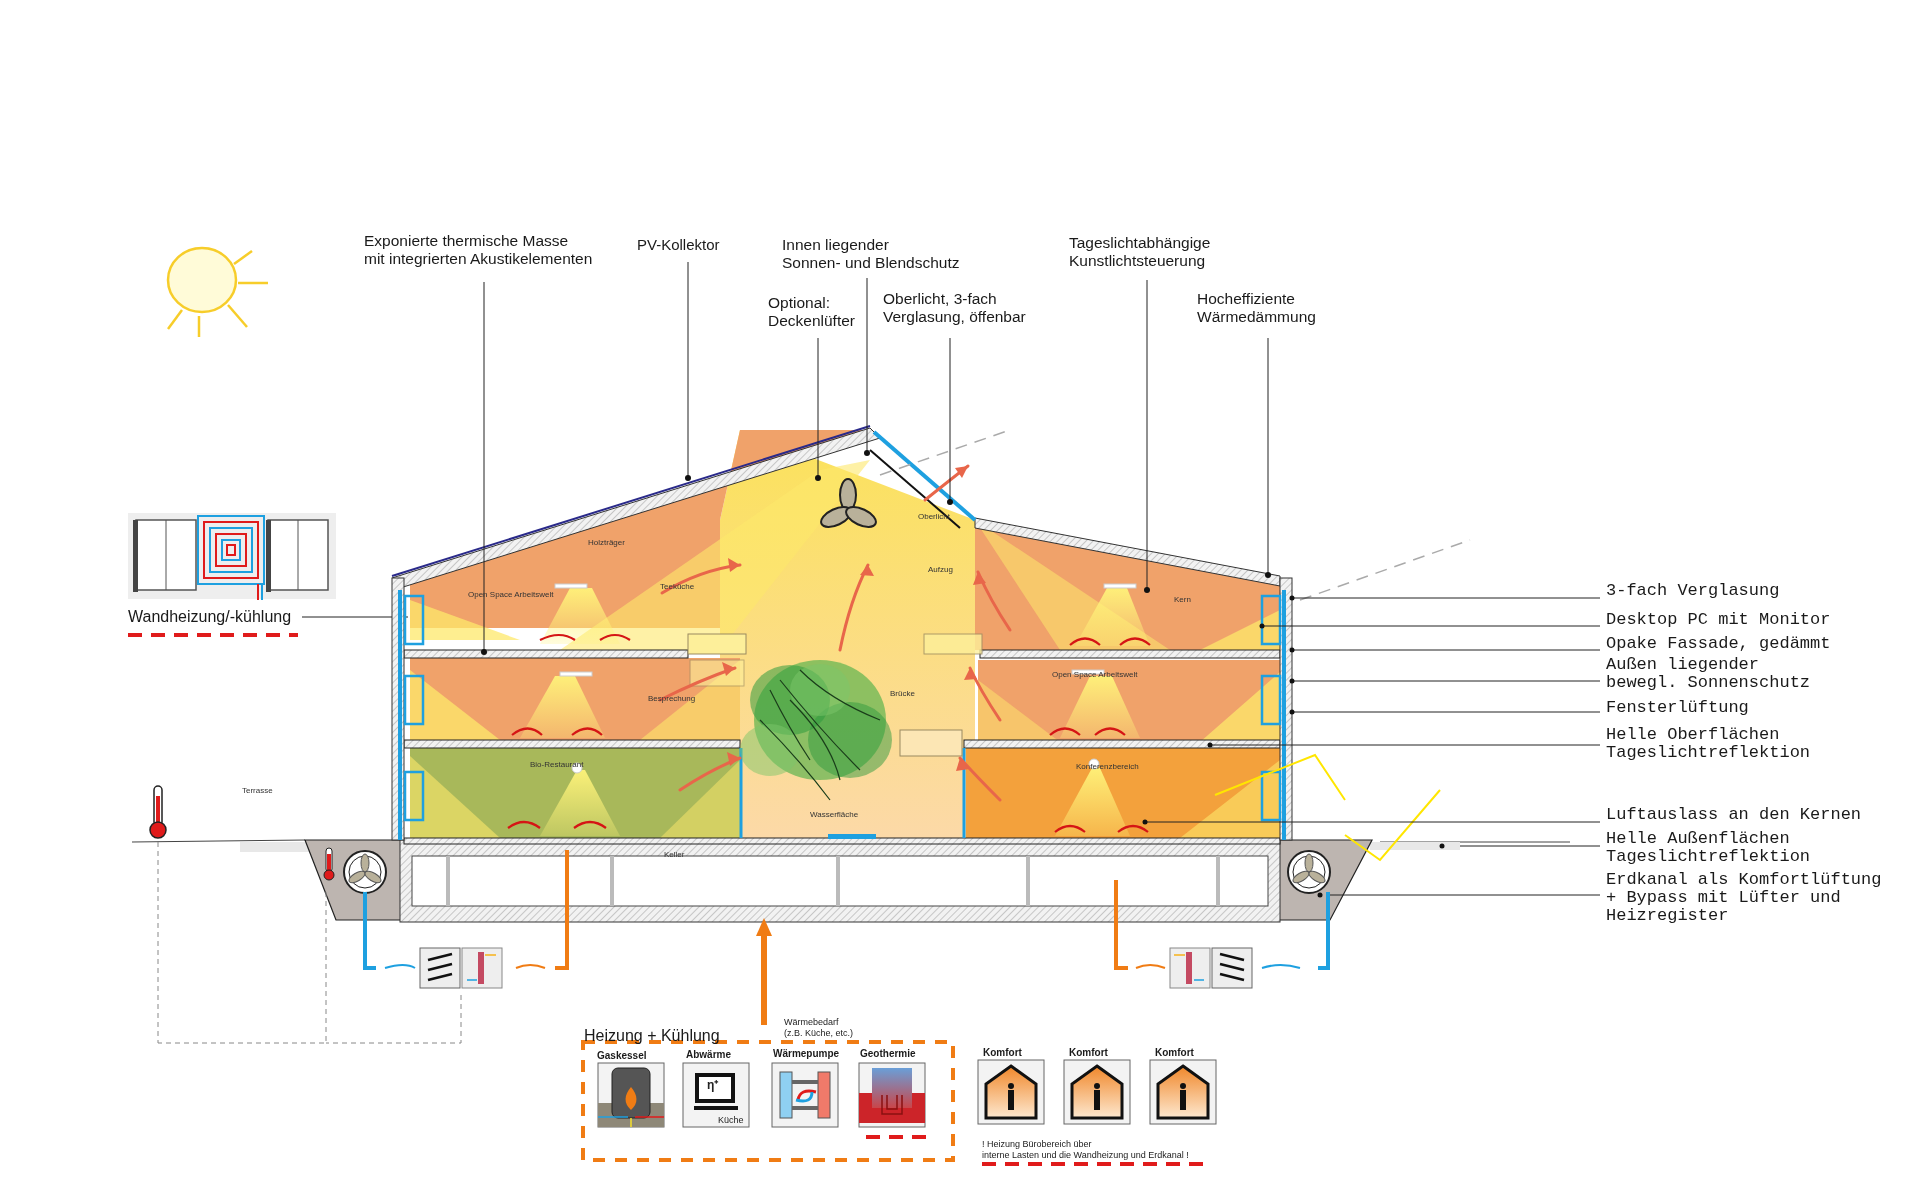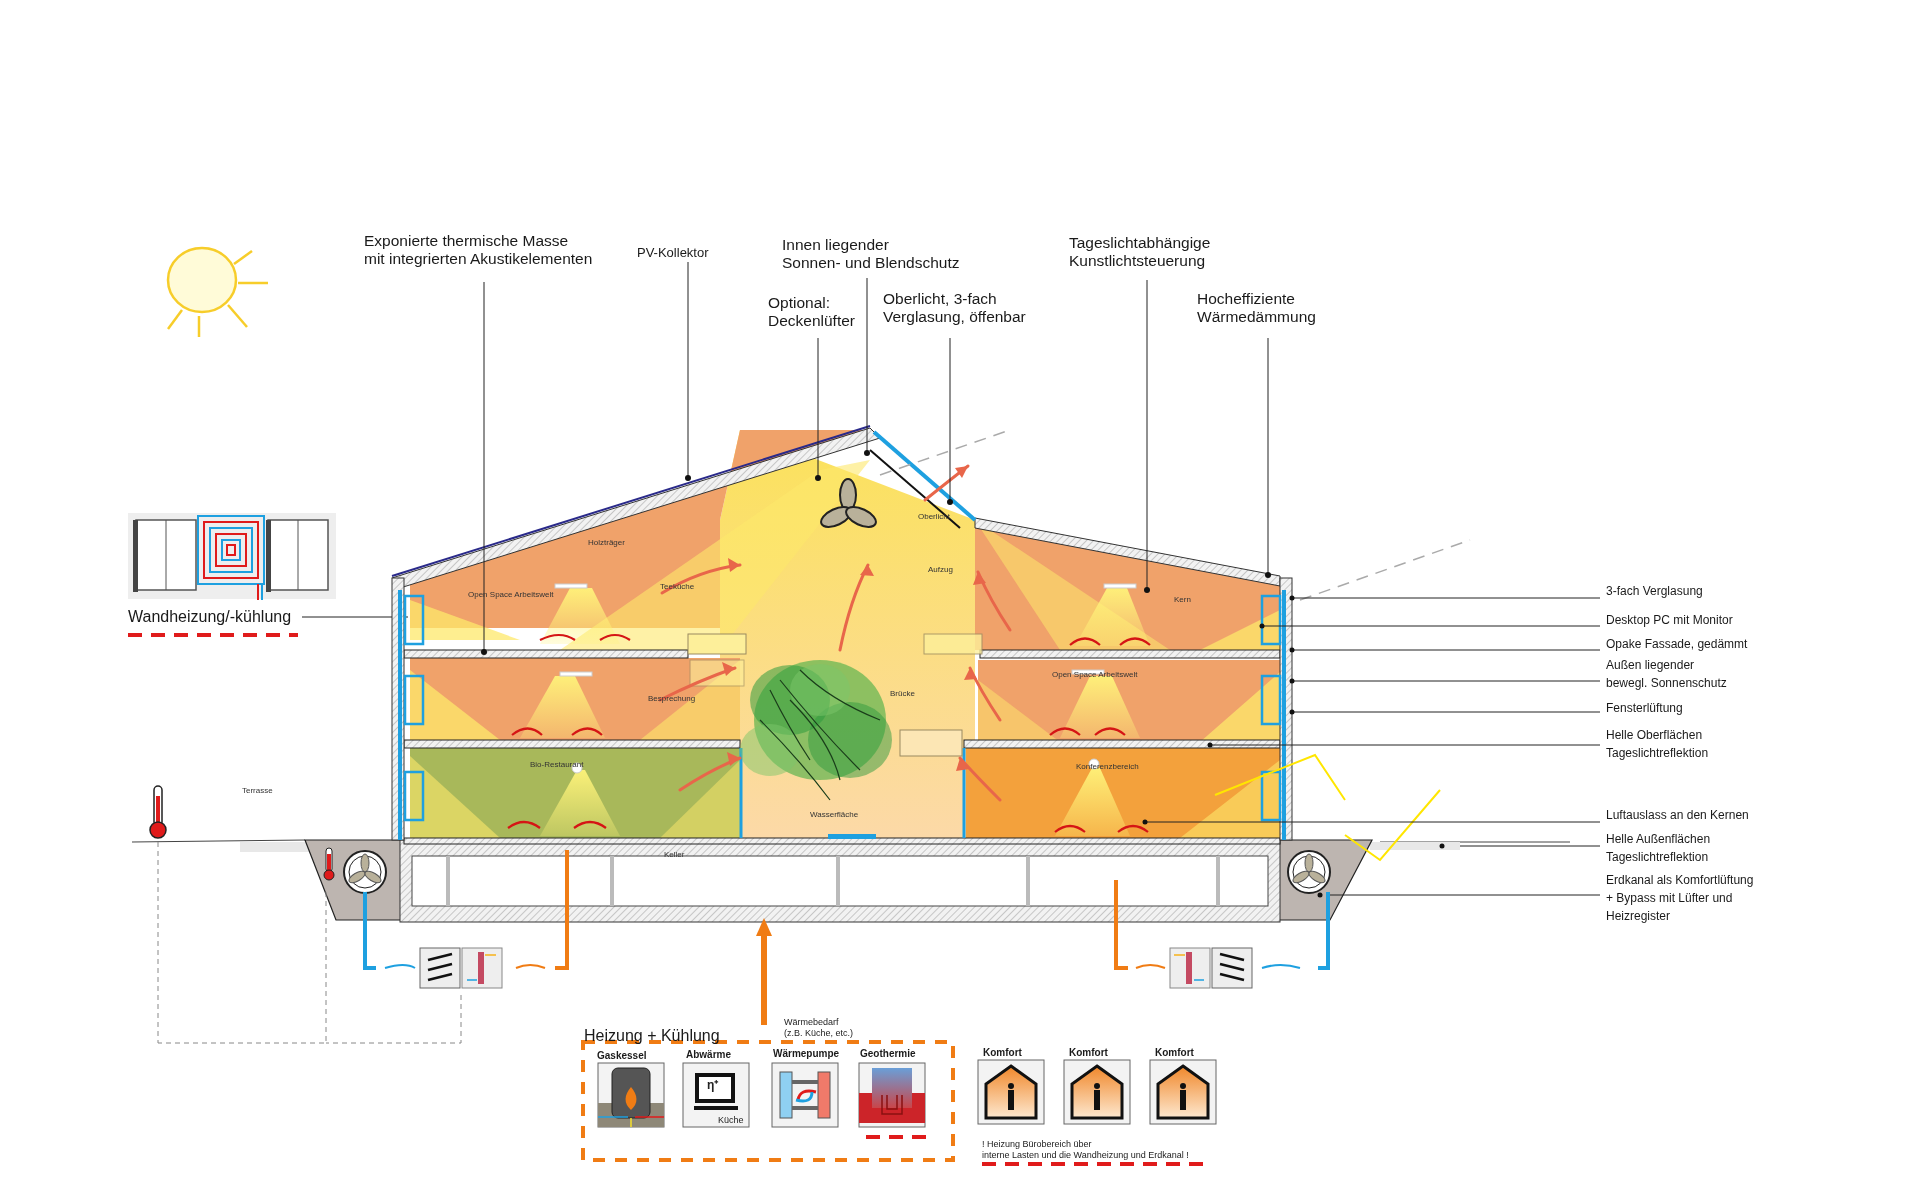--- a/index.html
+++ b/index.html
@@ -1,20 +1,20 @@
 <!DOCTYPE html>
 <html><head>
 <meta charset="utf-8">
 <style>
   html, body { margin:0; padding:0; background:#ffffff; }
   body { width:1920px; height:1194px; position:relative; overflow:hidden; font-family:"Liberation Sans", sans-serif; color:#1a1a1a; }
   #diagram { position:absolute; left:0; top:0; width:1920px; height:1194px; }
   .lbl { position:absolute; font-size:15.5px; line-height:18px; white-space:nowrap; }
   .lbl-sm { position:absolute; font-size:8px; line-height:10px; white-space:nowrap; color:#333; }
-  .rlbl { position:absolute; font-size:12px; line-height:18px; white-space:nowrap; left:1606px; }
+  .rlbl { position:absolute; font-size:17px; line-height:18px; white-space:nowrap; left:1606px;font-family:Liberation Mono, monospace; }
   .legend-title { position:absolute; font-size:16px; white-space:nowrap; }
   .icon-cap { position:absolute; font-size:10px; font-weight:bold; white-space:nowrap; }
   .note { position:absolute; font-size:9px; line-height:11px; white-space:nowrap; color:#222; }
 </style>
 </head>
 <body>
 
 <svg id="diagram" width="1920" height="1194" viewBox="0 0 1920 1194" xmlns="http://www.w3.org/2000/svg">
   <defs>
     <pattern id="hatch" width="5" height="5" patternUnits="userSpaceOnUse" patternTransform="rotate(45)">
@@ -385,21 +385,21 @@
     <rect x="1180" y="1090" width="6" height="20" fill="#111"></rect>
       <circle cx="1183" cy="1086" r="3" fill="#111"></circle>
   </g>
   <line x1="982" y1="1164" x2="1210" y2="1164" stroke="#e01b1b" stroke-width="4" stroke-dasharray="14,9"></line>
 </svg>
 
 <div class="lbl" style="left:364px; top:232px;">
   <div>Exponierte thermische Masse</div>
   <div>mit integrierten Akustikelementen</div>
 </div>
-<div class="lbl" style="left:637px; top:236px; font-size:13px;margin-top:8px;">
+<div class="lbl" style="left:637px; top:236px; font-size:15px;">
   <div>PV-Kollektor</div>
 </div>
 <div class="lbl" style="left:782px; top:236px;">
   <div>Innen liegender</div>
   <div>Sonnen- und Blendschutz</div>
 </div>
 <div class="lbl" style="left:768px; top:294px;">
   <div>Optional:</div>
   <div>Deckenlüfter</div>
 </div>

